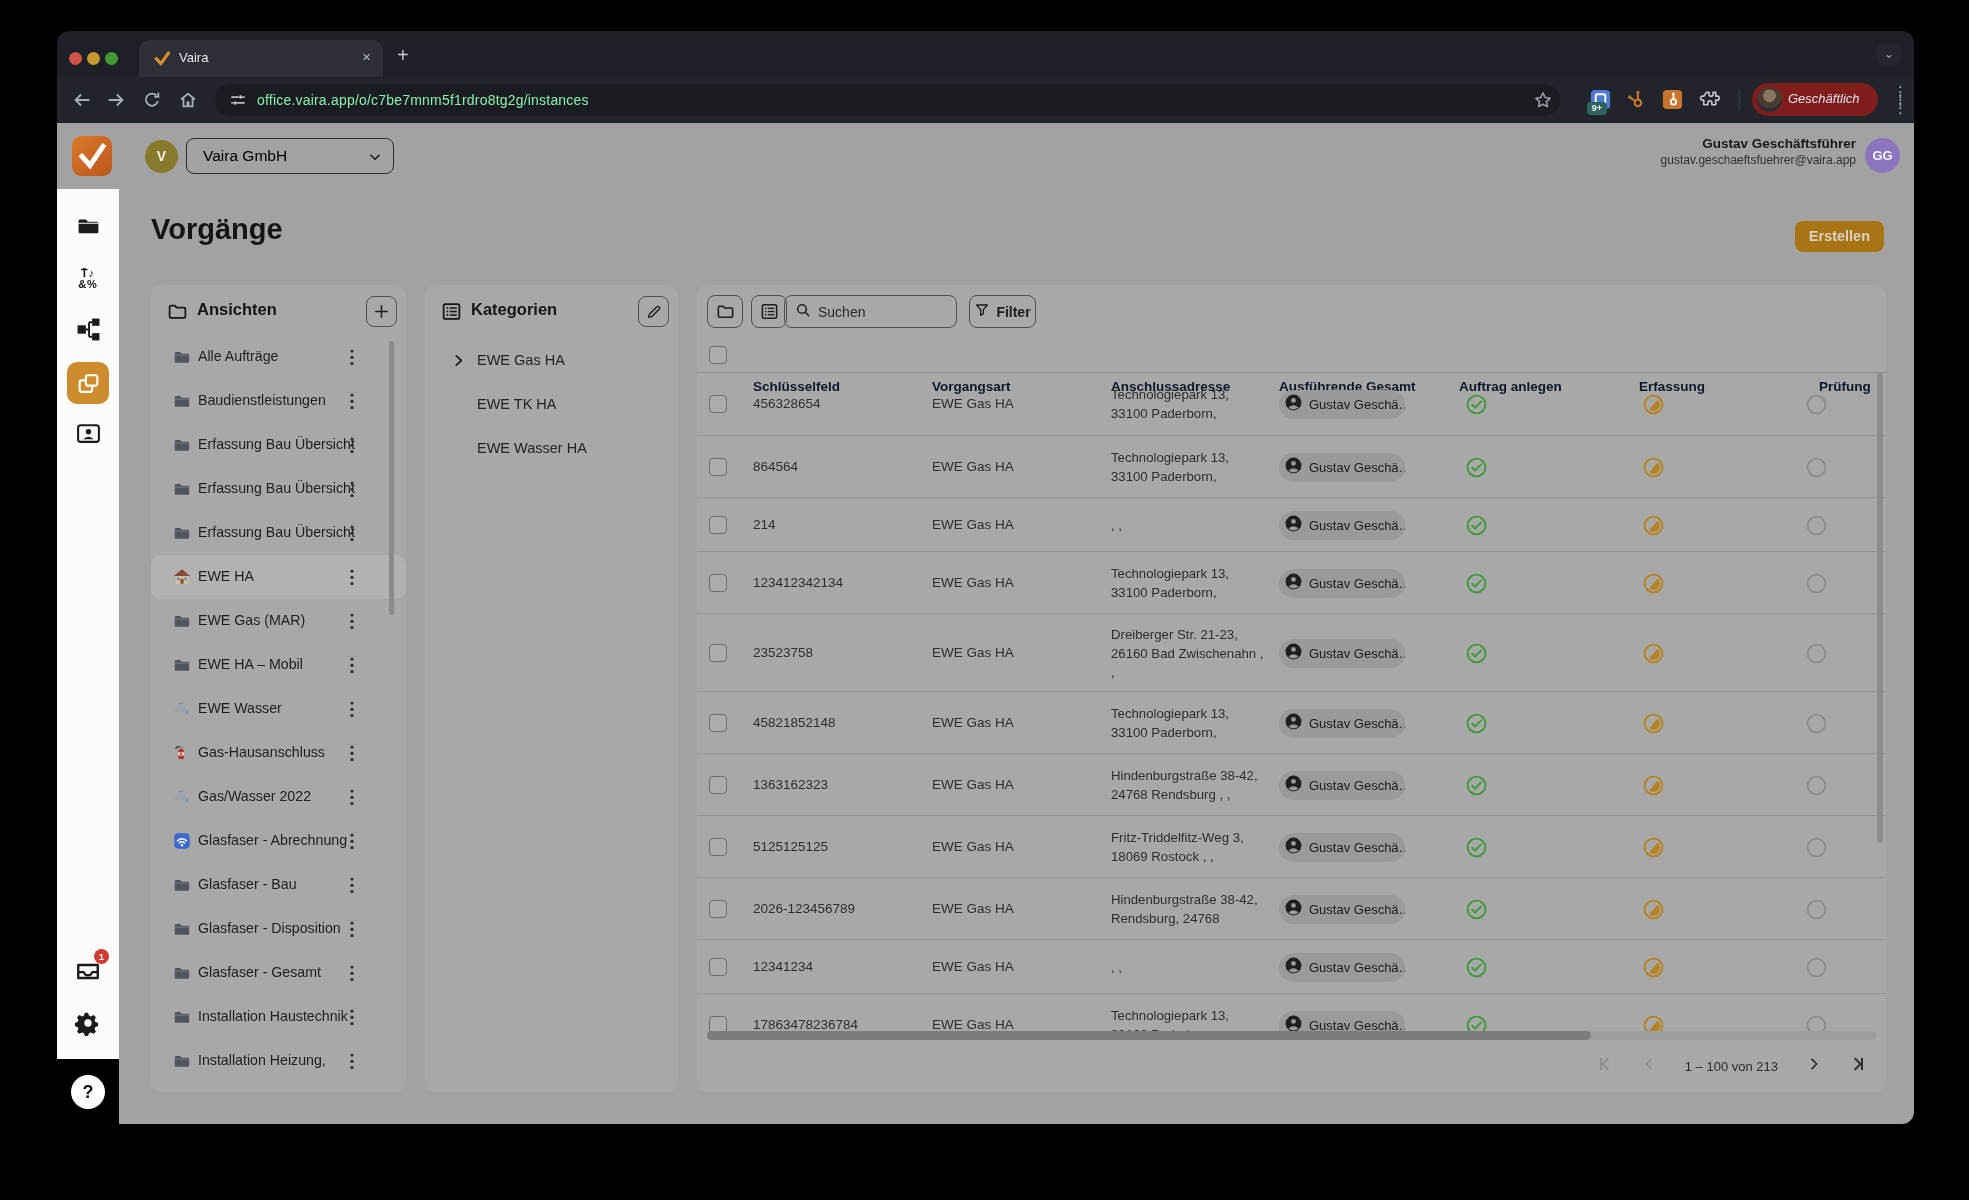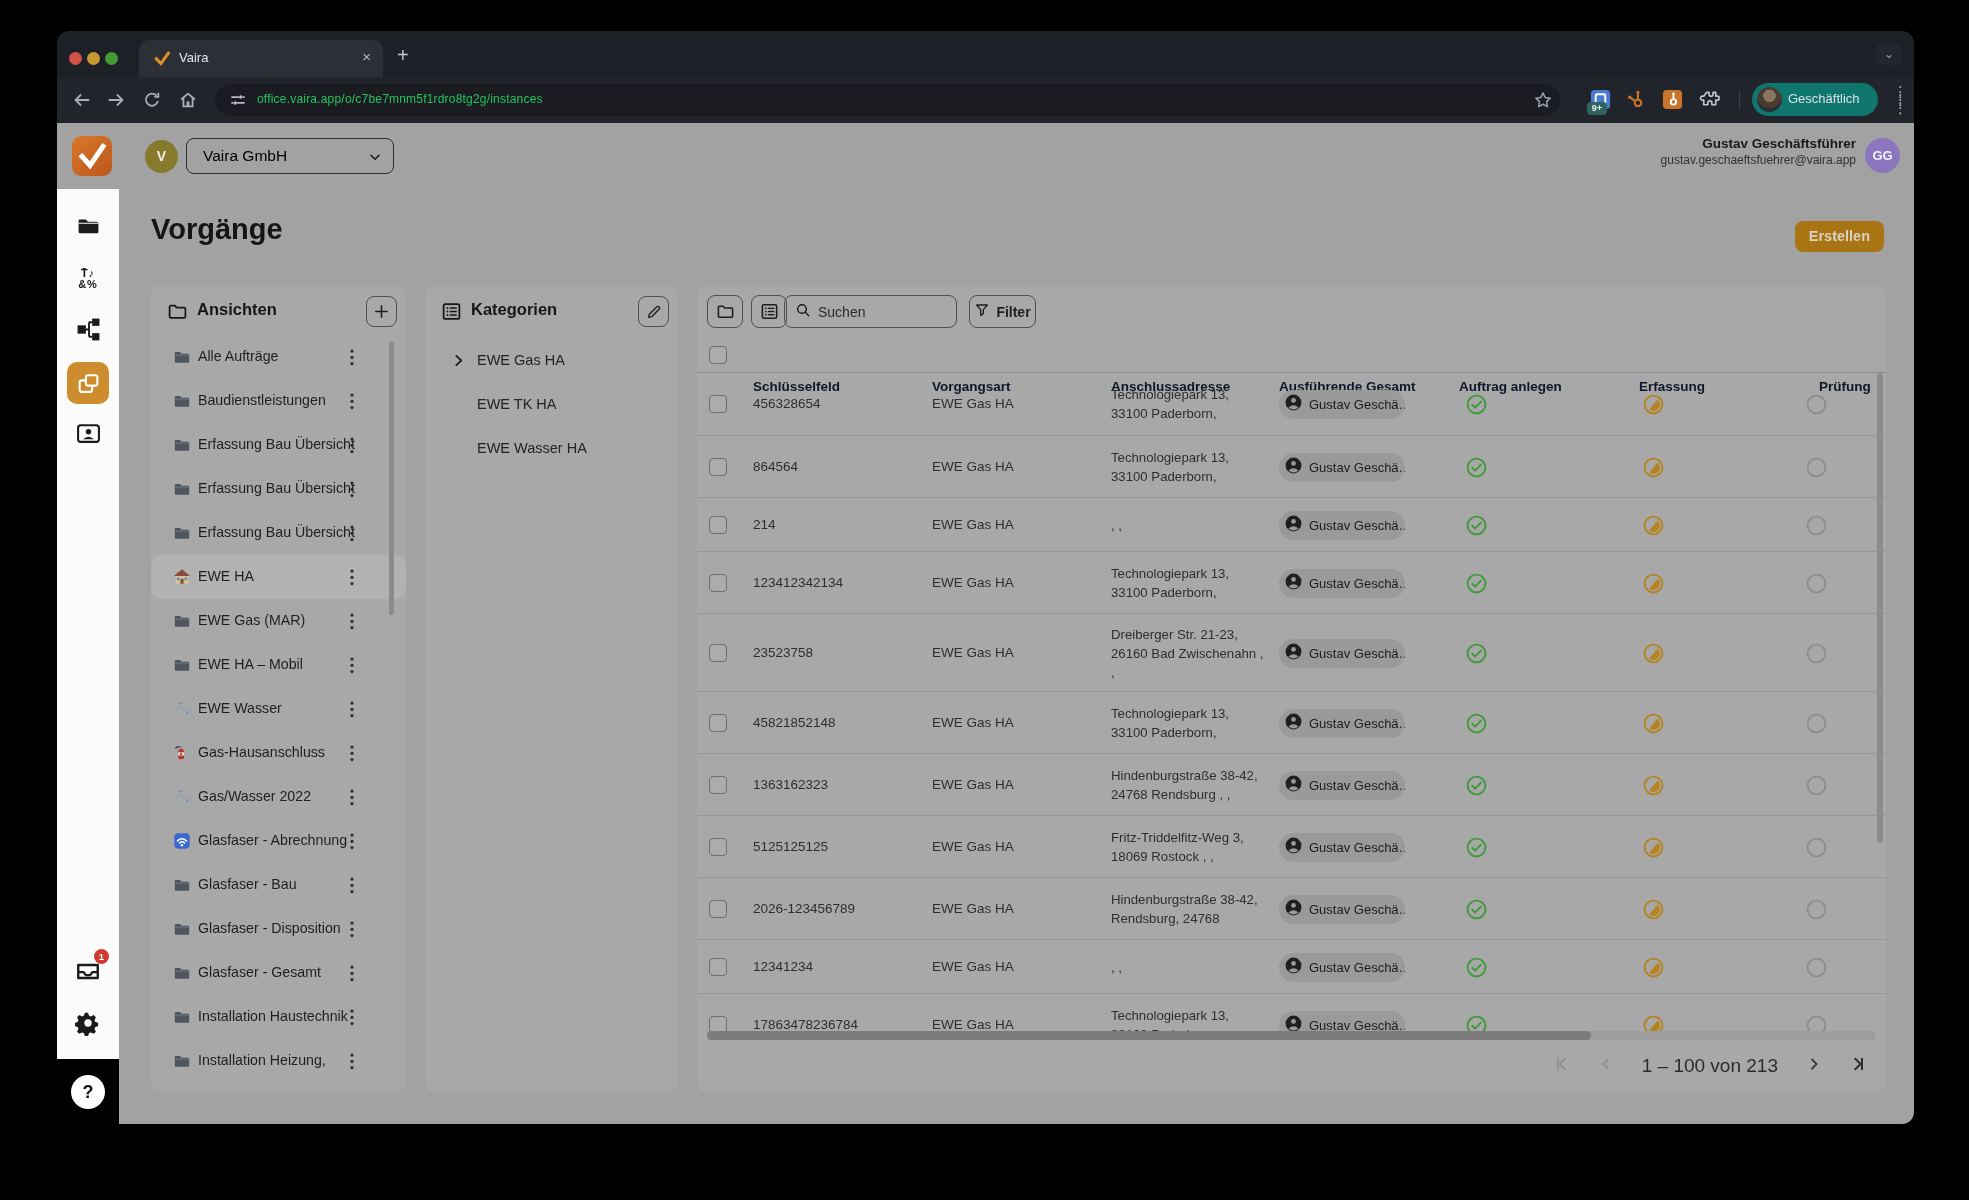--- a/index.html
+++ b/index.html
@@ -18,28 +18,28 @@
   .favicon{position:absolute;left:14px;top:9px;width:18px;height:18px;}
   .tab-title{position:absolute;left:40px;top:10px;font-size:13px;color:#e4e6e9;}
   .tab-close{position:absolute;right:12px;top:8px;font-size:15px;color:#b4b8bf;}
   .newtab{position:absolute;left:340px;top:15px;font-size:20px;line-height:18px;color:#c2c6cc;}
   .tabsearch{position:absolute;right:12px;top:12px;width:26px;height:22px;border-radius:7px;
     background:#23262c;color:#9ea3aa;text-align:center;font-size:12px;line-height:22px;}
   .toolbar{position:absolute;left:0;top:46px;right:0;height:46px;background:#21242a;}
   .nav-ic{position:absolute;top:12px;width:22px;height:22px;}
   .urlbar{position:absolute;left:158px;top:7px;width:1345px;height:32px;border-radius:16px;background:#1a1c21;}
   .tune-ic{position:absolute;left:13px;top:6px;width:20px;height:20px;}
-  .url-text{position:absolute;left:42px;top:8px;font-size:12px;color:#22c55e;letter-spacing:.2px;}
+  .url-text{position:absolute;left:42px;top:8px;font-size:14px;color:#86efac;letter-spacing:.2px;}
   .star-ic{position:absolute;left:1318px;top:6px;width:20px;height:20px;}
   .ext{position:absolute;top:11px;width:23px;height:23px;}
   .ext-badge{position:absolute;left:1530px;top:25px;min-width:20px;height:13px;border-radius:4px;
     background:#2e6360;color:#e8efee;font-size:9px;font-weight:bold;text-align:center;line-height:13px;padding:0 2px;}
   .tb-divider{position:absolute;left:1682px;top:13px;width:1px;height:20px;background:#3a3e45;}
   .profile-chip{position:absolute;left:1695px;top:6px;width:126px;height:33px;border-radius:17px;
-    background:#0f766e;}
+    background:#7f1d1d;font-style:italic;}
   .profile-avatar{position:absolute;left:5px;top:4px;width:25px;height:25px;border-radius:50%;
     background:radial-gradient(circle at 50% 35%,#8a7560 0 30%,#4a3b30 31% 60%,#2c2c34 61%);}
   .profile-label{position:absolute;left:36px;top:8px;font-size:13px;color:#dde1e9;}
   .kebab-br{position:absolute;left:1836px;top:11px;color:#aab0b7;font-size:15px;letter-spacing:0;line-height:8px;}
   
   .app{position:absolute;left:0;top:92px;right:0;bottom:0;}
   .app-header{position:absolute;left:0;top:0;right:0;height:66px;background:#a2a2a2;}
   .brand-logo{position:absolute;left:15px;top:13px;width:40px;height:40px;border-radius:9px;
     background:linear-gradient(140deg,#d9792a,#bc561d);}
   .company-avatar{position:absolute;left:88px;top:17px;width:33px;height:33px;border-radius:50%;
@@ -114,21 +114,21 @@
   .tcell{position:absolute;font-size:13.5px;color:#2e2e2e;white-space:nowrap;}
   .addr{width:160px;white-space:normal;font-size:13.2px;line-height:1.45;}
   .chip{position:absolute;left:582px;width:126px;height:29px;border-radius:15px;background:#9a9a9a;
     display:flex;align-items:center;padding-left:5px;gap:6px;}
   .chip .chip-label{font-size:13px;color:#1c1c1c;white-space:nowrap;overflow:hidden;}
   .status{position:absolute;width:23px;height:23px;}
   .hscroll{position:absolute;left:10px;right:10px;top:746px;height:9px;border-radius:5px;background:#9e9e9e;}
   .hthumb{position:absolute;left:0;top:0;width:884px;height:9px;border-radius:5px;background:#7c7c7c;}
   .vscroll{position:absolute;right:3px;top:88px;width:6px;height:470px;border-radius:3px;background:#8c8c8c;}
   .pagination{position:absolute;right:18px;top:756px;height:50px;display:flex;align-items:center;gap:28px;}
-  .pg-text{font-size:19px;color:#2b2b2b;}
+  .pg-text{font-size:13px;color:#2b2b2b;}
 </style>
 </head>
 <body>
 
 <div class="window">
 
   <div class="tabstrip">
     <span class="tl red"></span>
     <span class="tl yellow"></span>
     <span class="tl green"></span>

